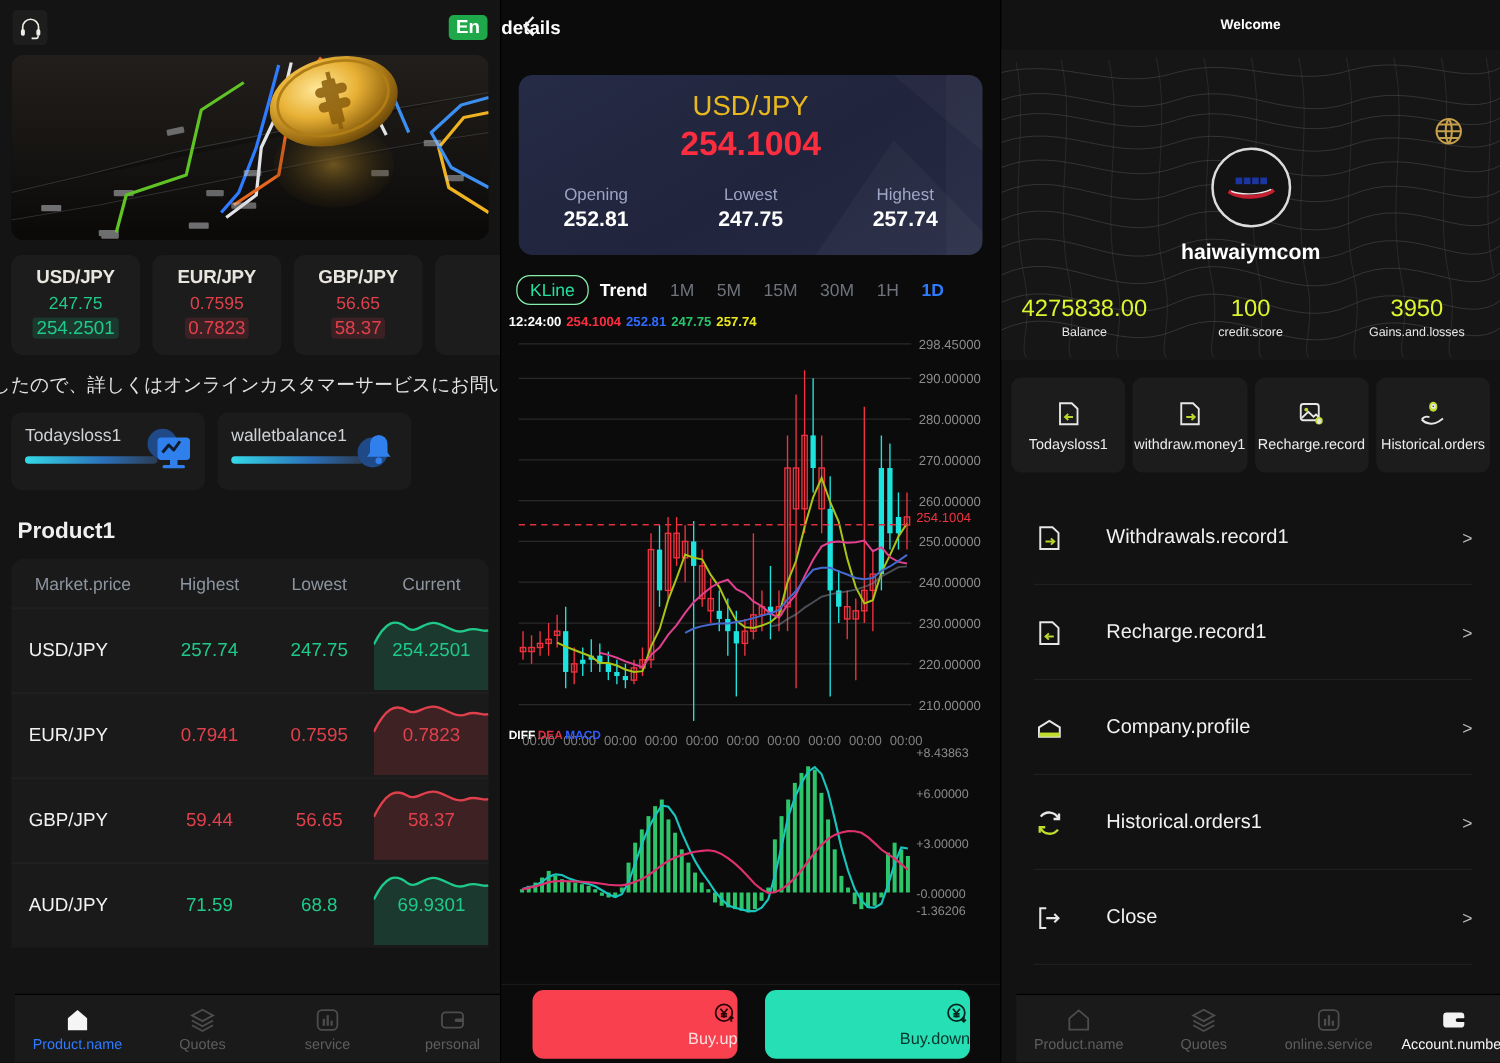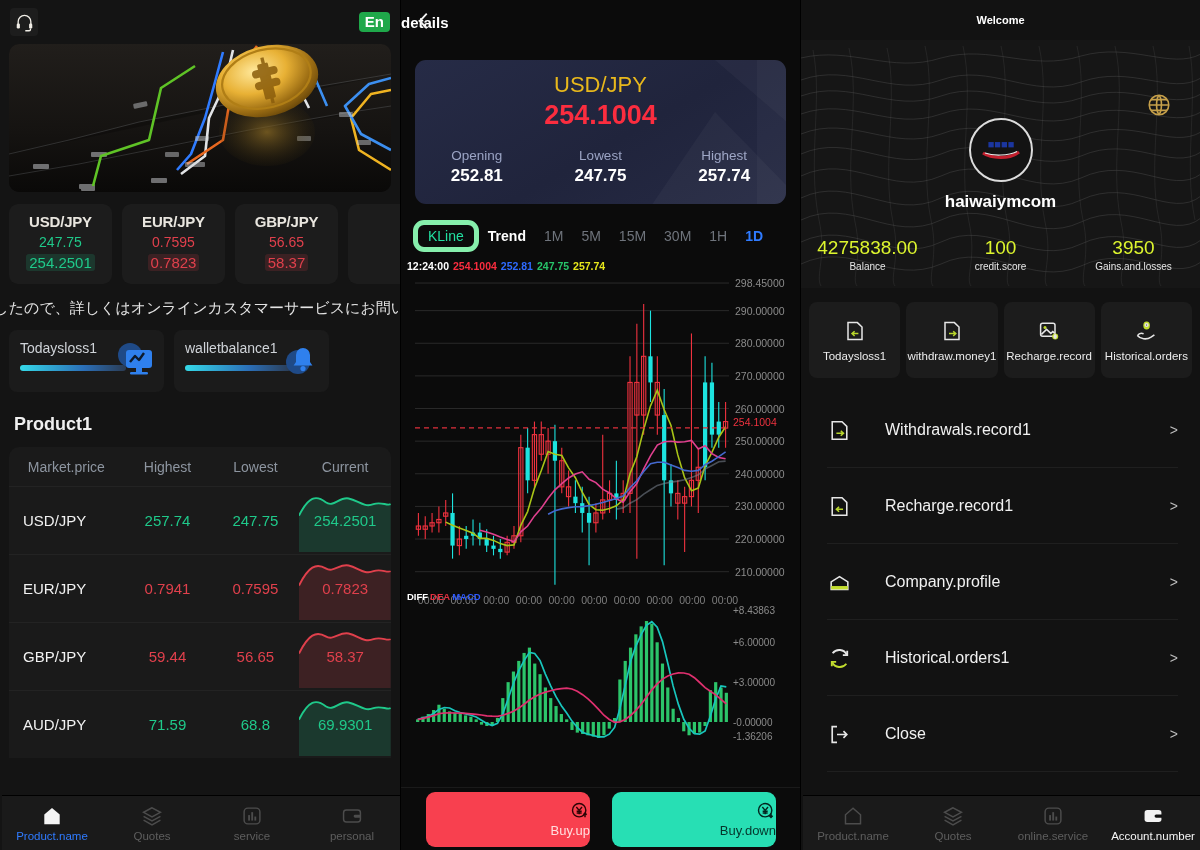--- a/index.html
+++ b/index.html
@@ -55,21 +55,21 @@
   .ptrow { display: flex; align-items: center; height: 68px; border-top: 1px solid #232323; position: relative; }
   .ptrow .c0 { width: 30%; color: #f2f2f2; font-size: 15px; padding-left: 14px; }
   .ptrow .c1, .ptrow .c2 { width: 23%; text-align: center; font-size: 15px; }
   .ptrow .c3 { width: 24%; position: relative; height: 100%; display: flex; align-items: center;
      justify-content: center; }
   .spark { position: absolute; inset: 0; }
   .curval { position: relative; font-size: 15px; z-index: 2; }
   .col-w0 { width: 30%; } .col-w1 { width: 23%; } .col-w2 { width: 23%; } .col-w3 { width: 24%; }
 
   
-  .tabbar { position: absolute; bottom: 0; left: 2px; width: 400px; height: 55px; background: #1a1a1a;
+  .tabbar { position: absolute; bottom: 0; left: 12px; width: 400px; height: 55px; background: #1a1a1a;
      border-top: 1px solid #000; display: flex; }
   .tab { flex: 1; display: flex; flex-direction: column; align-items: center; justify-content: center; gap: 3px; }
   .tab .tlabel { font-size: 11.5px; color: #5e5e5e; }
   .tab.active .tlabel { color: #f5f5f5; }
   .tab svg { display: block; }
 
   
   #panel-details { background: #0b0b0b; }
   .d-topbar { height: 44px; display: flex; align-items: center; justify-content: flex-start; position: relative; }
   .d-topbar .title { color: #fff; font-size: 15px; font-weight: 700; }
@@ -78,21 +78,21 @@
      background: linear-gradient(150deg, #262b46 0%, #20243c 55%, #262a44 100%); position: relative; overflow: hidden; }
   .quote-card .pair { text-align: center; color: #e8b81c; font-size: 22px; }
   .quote-card .last { text-align: center; color: #fb2d3f; font-size: 27px; font-weight: 700; margin-top: 2px; }
   .olh { display: flex; margin-top: 17px; align-items: flex-end; }
   .olh > div { flex: 1; text-align: center; }
   .olh .k { color: #9ba4c4; font-size: 13.5px; }
   .olh .v { color: #ffffff; font-size: 17px; font-weight: 700; margin-top: 3px; }
 
   .tfbar { display: flex; align-items: center; gap: 0; padding: 16px 12px 6px; }
   .tf { font-size: 14px; color: #6f747c; padding: 3px 9px; }
-  .tf.kline { color: #22e0a1; border: 5px solid #86efac; border-radius: 11px; padding: 3px 10px; }
+  .tf.kline { color: #22e0a1; border: 1px solid #86efac; border-radius: 11px; padding: 3px 10px; }
   .tf.trend { color: #ffffff; font-weight: 700; }
   .tf.sel1d { color: #2f7bff; font-weight: 600; }
 
   .chart-wrap { position: relative; width: 400px; height: 500px; }
   .legend-row { position: absolute; left: 6px; top: 2px; font-size: 10.5px; font-weight: 700;
      white-space: nowrap; z-index: 5; }
   .legend-row b { font-weight: 700; margin-right: 4px; }
   .macd-legend { position: absolute; left: 6px; top: 333px; font-size: 9.5px; font-weight: 700; z-index: 5; }
   .macd-legend span { margin-right: 2px; }
 

